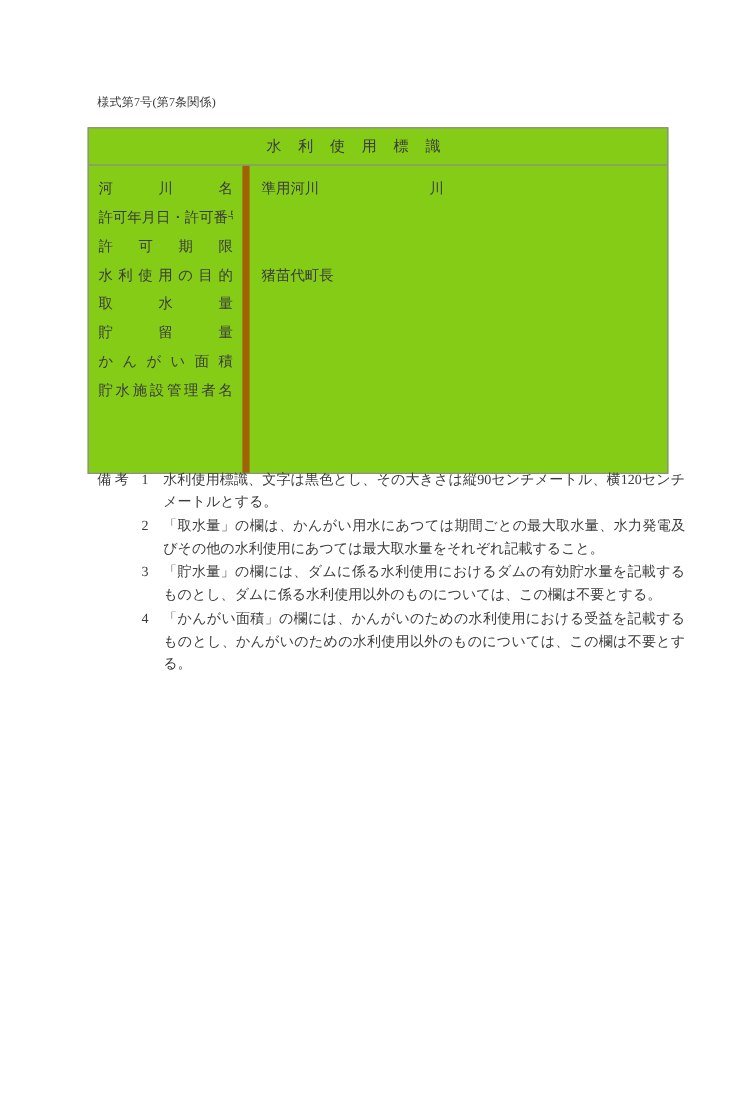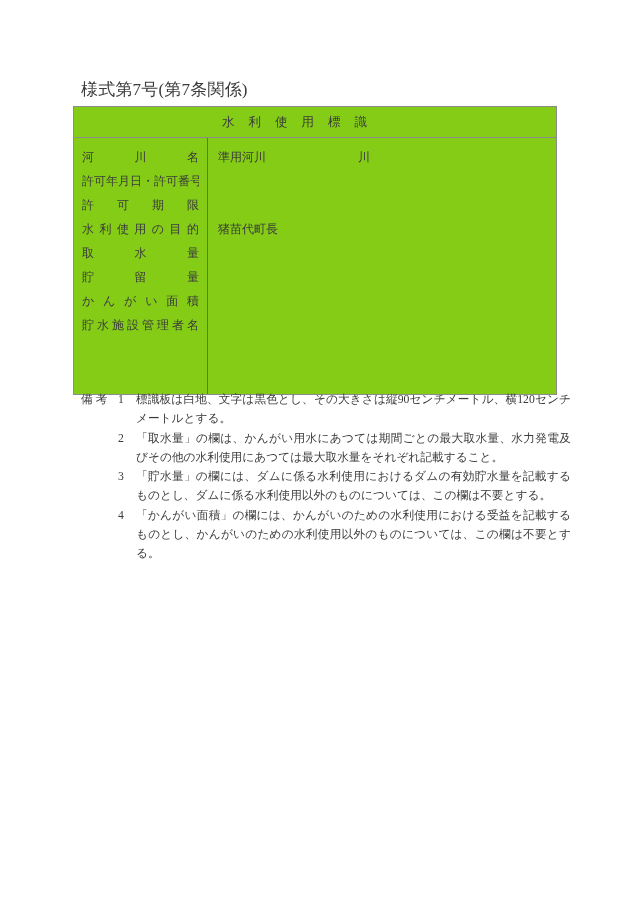--- a/index.html
+++ b/index.html
@@ -21,21 +21,21 @@
   .page {
     position: absolute;
     inset: 0;
   }
 
   
   .form-number {
     position: absolute;
     left: 81px;
     top: 78px;
-    font-size: 17px;
+    font-size: 10px;
     letter-spacing: 0.2px;
     white-space: nowrap;
     color: #3b3b3b;
   }
 
   
   .sign-table {
     position: absolute;
     left: 73px;
     top: 106px;
@@ -61,21 +61,21 @@
     color: #3b3b3b;
   }
 
   .table-body {
     display: flex;
     align-items: stretch;
   }
   .label-col {
     width: 134px;
     flex: 0 0 134px;
-    border-right: 1px solid #a16207;
+    border-right: 6px solid #a16207;
     box-sizing: border-box;
     padding: 7px 8px 9px 8px;
   }
   .value-col {
     flex: 1 1 auto;
     box-sizing: border-box;
     padding: 7px 10px 9px 10px;
     position: relative;
   }
 
@@ -192,21 +192,21 @@
 
     </div>
   </div>
 
   <div class="remarks">
     <div class="remarks-head">備考</div>
 
     <ul class="remark-list">
       <li class="remark-item">
         <span class="remark-num">1</span>
-        <span class="remark-text">標識板は白地、文字は黒色とし、その大きさは縦90センチメートル、横120センチメートルとする。</span>
+        <span class="remark-text">水利使用標識、文字は黒色とし、その大きさは縦90センチメートル、横120センチメートルとする。</span>
       </li>
       <li class="remark-item">
         <span class="remark-num">2</span>
         <span class="remark-text">「取水量」の欄は、かんがい用水にあつては期間ごとの最大取水量、水力発電及びその他の水利使用にあつては最大取水量をそれぞれ記載すること。</span>
       </li>
       <li class="remark-item">
         <span class="remark-num">3</span>
         <span class="remark-text">「貯水量」の欄には、ダムに係る水利使用におけるダムの有効貯水量を記載するものとし、ダムに係る水利使用以外のものについては、この欄は不要とする。</span>
       </li>
       <li class="remark-item">

